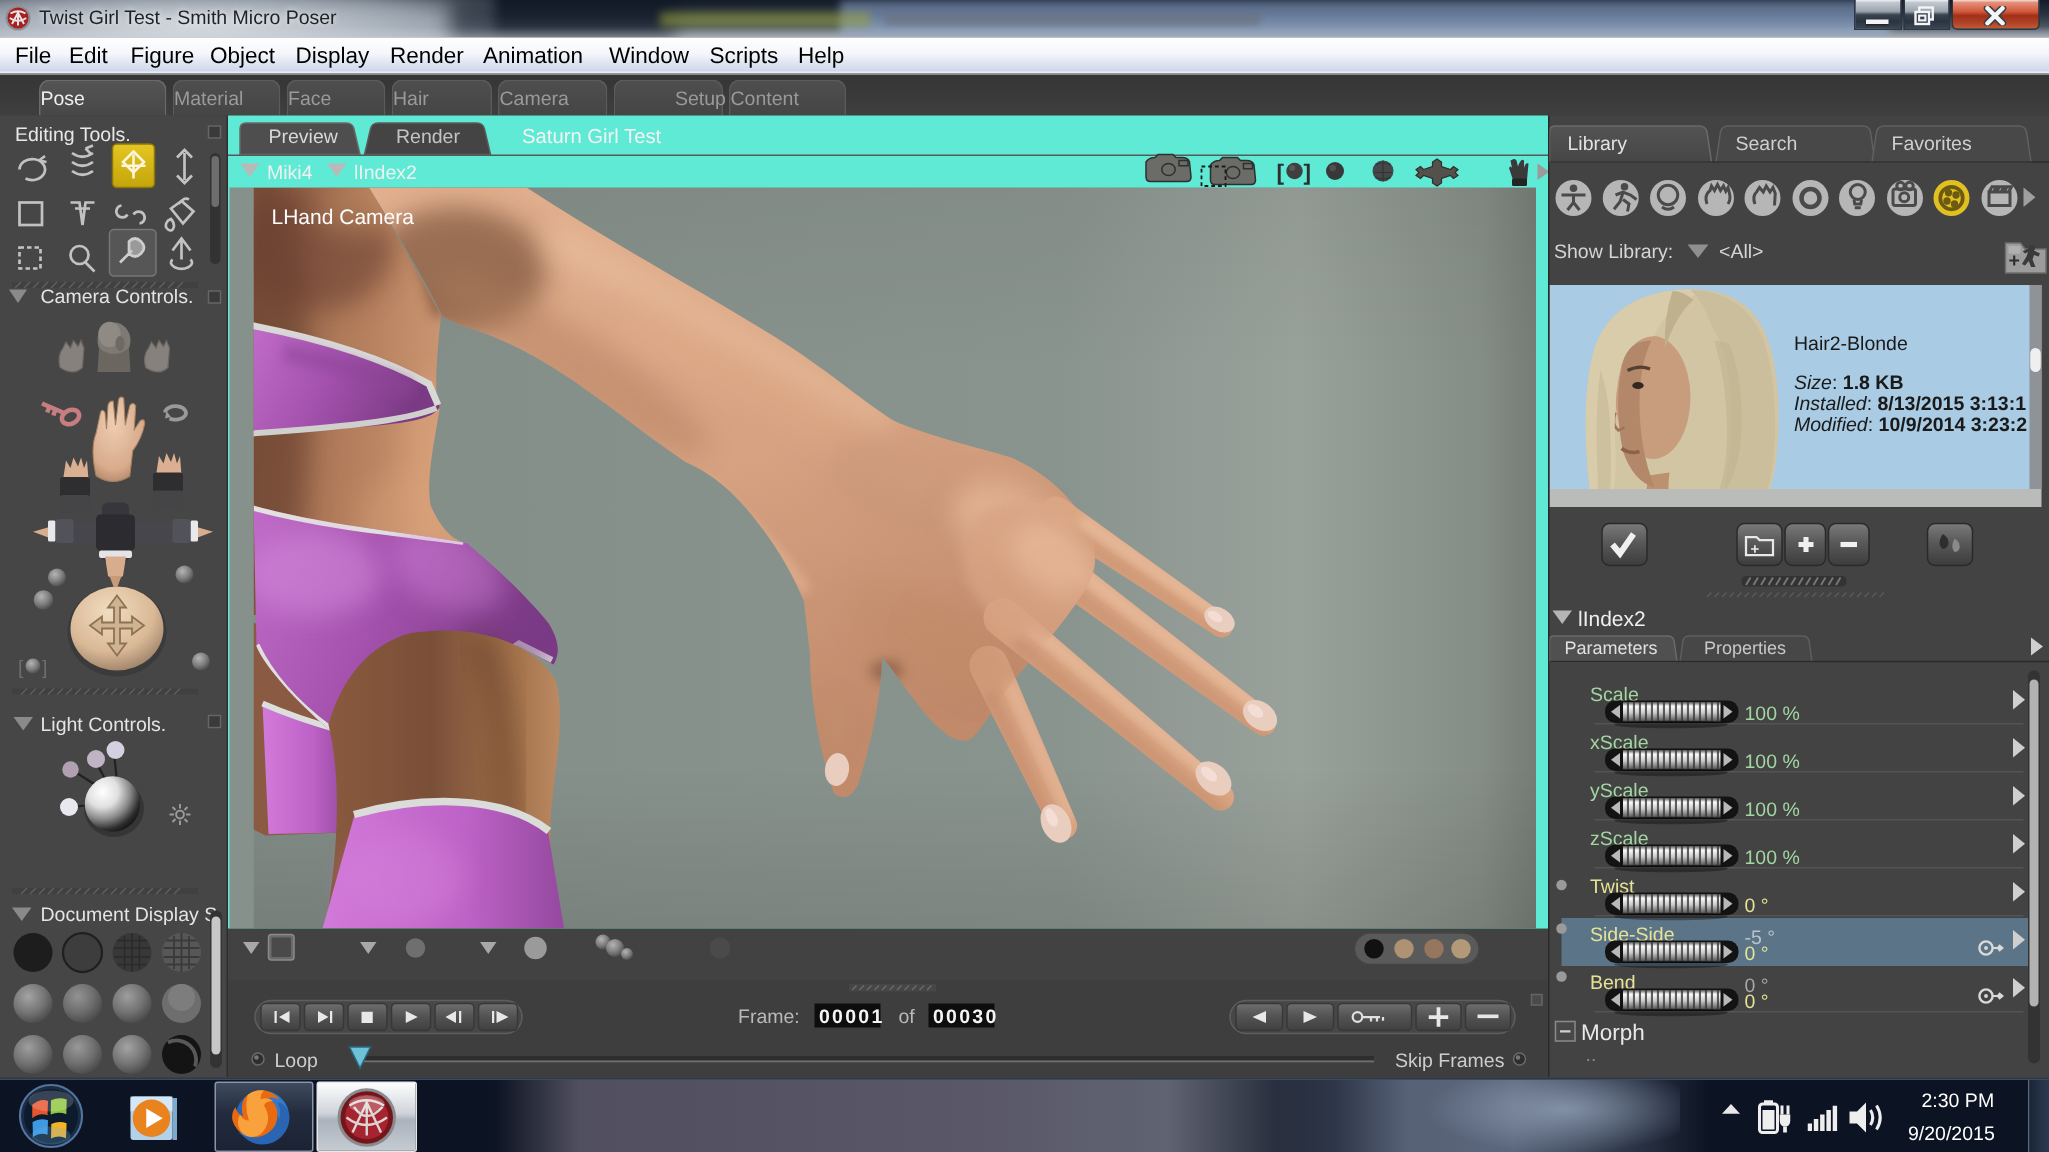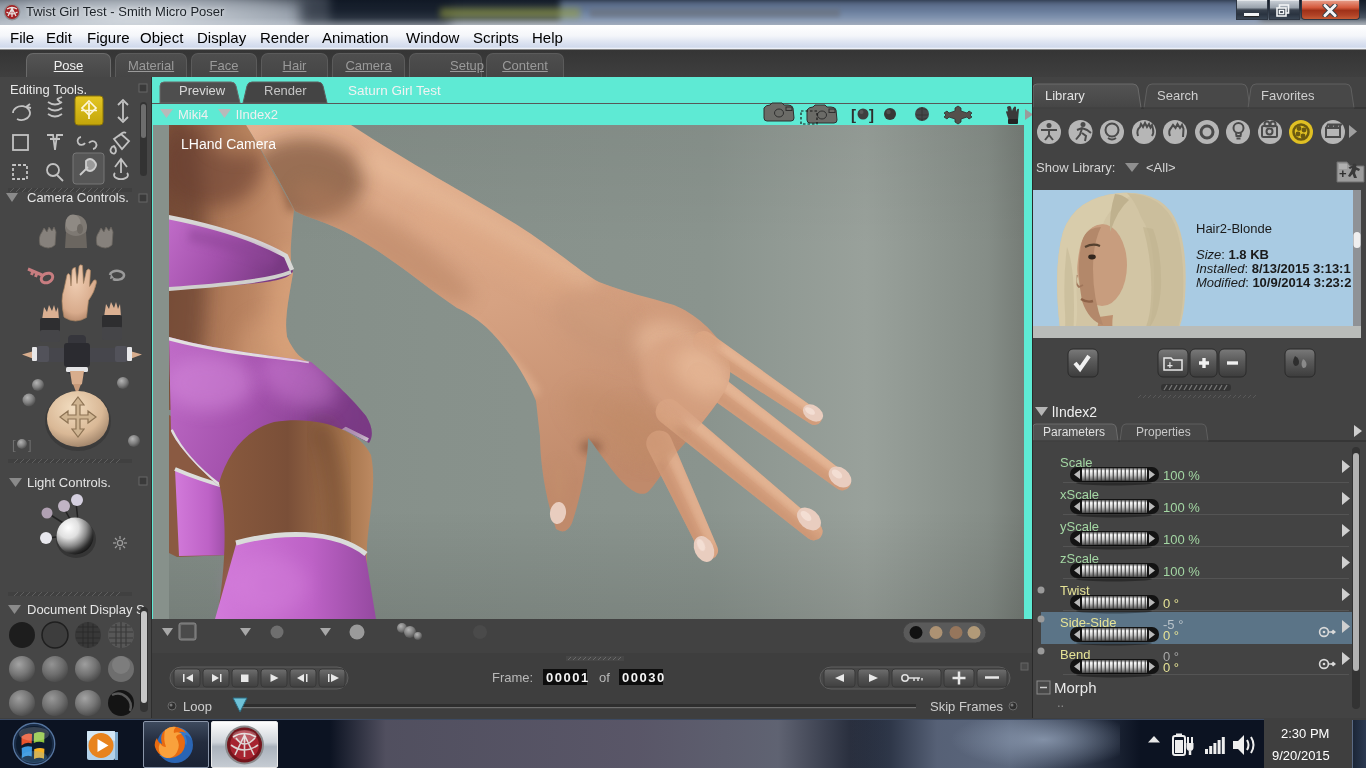--- a/index.html
+++ b/index.html
@@ -18,28 +18,28 @@
  box-shadow:inset 0 1px 0 rgba(255,255,255,.5);}
 #btn-close{left:1301px;width:59px;border-radius:0 0 4px 4px;
  background:linear-gradient(180deg,#e8a08c 0%,#d4593c 40%,#a03118 55%,#b04226 80%,#c55b35 100%);}
 
 #menubar{left:0;top:25px;width:1366px;height:25px;
  background:linear-gradient(180deg,#ffffff 0%,#f4f6fa 45%,#dfe5f2 70%,#d0d9ec 92%,#f6f8fc 100%);
  border-bottom:1px solid #8a8a8a;}
 .menuitem{position:absolute;top:4px;font-size:15px;color:#000;}
 
 #roomtabs{left:0;top:50px;width:1366px;height:27px;background:linear-gradient(180deg,#353535,#3f3f3f);}
-.rtab{position:absolute;top:3px;height:24px;border:1px solid #5b5b5b;border-bottom:none;border-radius:7px 7px 0 0;background:linear-gradient(180deg,#4e4e4e,#454545);color:#9a9a9a;font-size:13px;text-align:center;line-height:23px;text-decoration:underline;}
+.rtab{position:absolute;top:3px;height:24px;border:1px solid #5b5b5b;border-bottom:none;border-radius:7px 7px 0 0;background:linear-gradient(180deg,#4e4e4e,#454545);color:#9a9a9a;font-size:13px;text-align:left;line-height:23px;}
 .rtab.active{background:linear-gradient(180deg,#545454,#474747);color:#f0f0f0;border-color:#6a6a6a;}
 
 #leftpanel{left:0;top:77px;width:152px;height:641px;background:#464646;border-right:1px solid #2e2e2e;}
 #docarea{left:152px;top:77px;width:880px;height:641px;background:#5eead4;}
 #rightpanel{left:1032px;top:77px;width:334px;height:641px;background:#434343;border-left:1px solid #2a2a2a;}
 
-#taskbar{left:0;top:719px;width:1264px;height:49px;background:#0c1322;border-top:1px solid #3c4a62;}
+#taskbar{left:0;top:719px;width:1366px;height:49px;background:#0c1322;border-top:1px solid #3c4a62;}
 .white{color:#fff;}
 </style></head>
 <body>
 <div id="stage">
   <div class="abs" id="titlebar">
     <div class="abs" id="tb-light"></div>
     <div class="abs" id="tb-dark"></div>
     <div class="abs" id="tb-blue"></div>
     <div class="abs" id="tb-text">Twist Girl Test - Smith Micro Poser</div>
     <div class="abs" style="left:440px;top:8px;width:140px;height:10px;background:#9aa23c;opacity:.55;filter:blur(3px);"></div>

